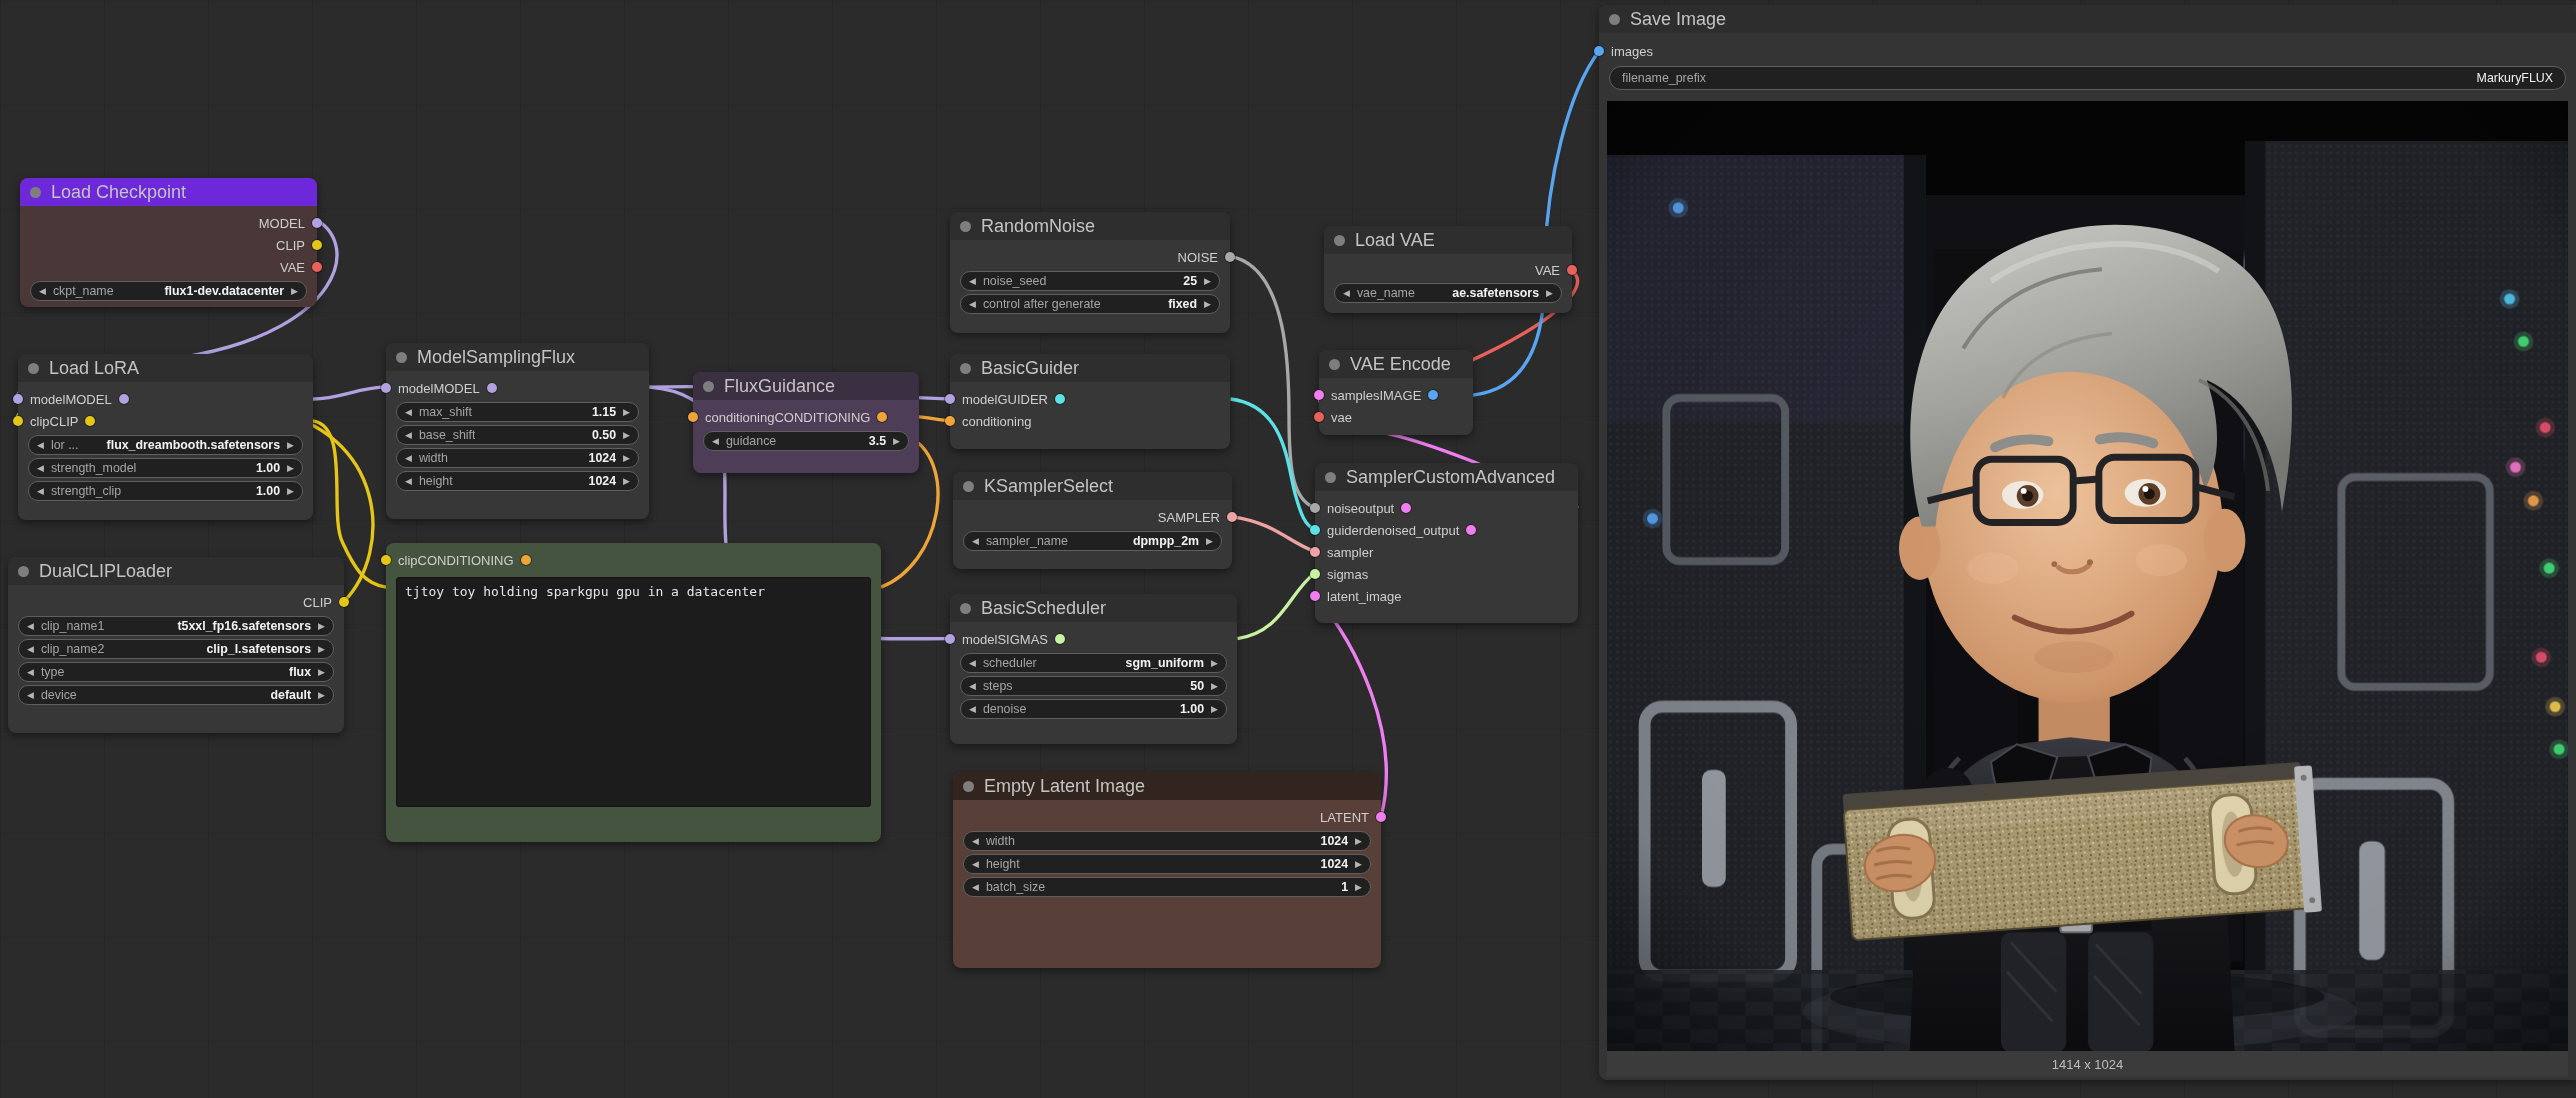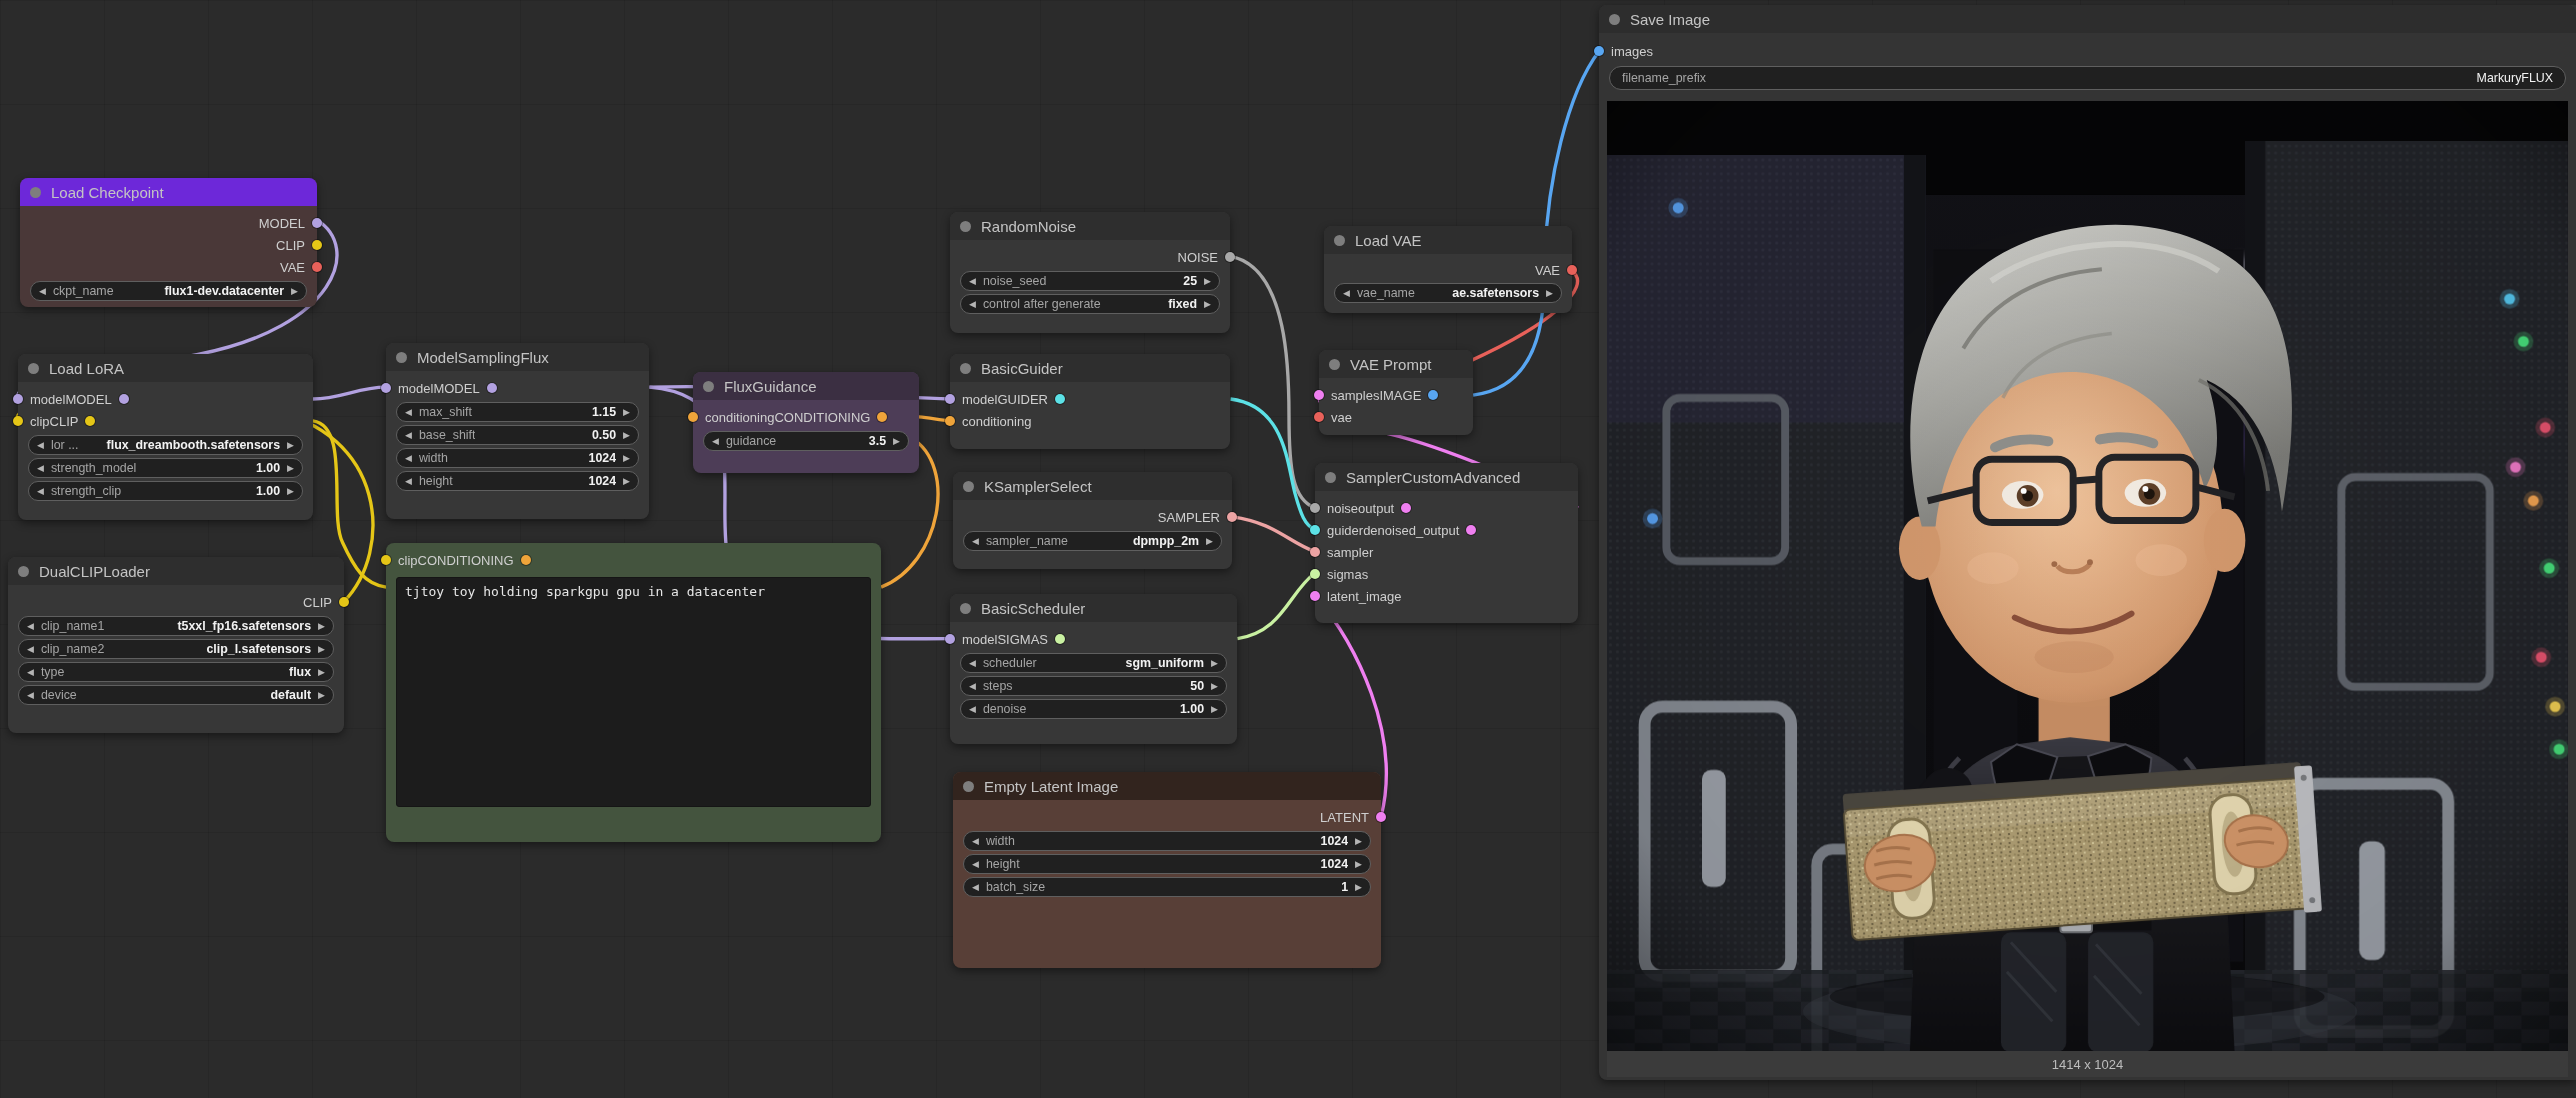--- a/index.html
+++ b/index.html
@@ -18,21 +18,21 @@
 
   .node {
     position:absolute; z-index:2; background:#373737; border-radius:8px;
     box-shadow:0 3px 9px rgba(0,0,0,.45); color:#c9c9c9;
   }
   .node-header {
     height:28px; border-radius:8px 8px 0 0; background:#2e2e2e;
     display:flex; align-items:center; gap:10px; padding:0 10px;
   }
   .collapse-dot { width:11px; height:11px; border-radius:50%; background:#7e7e7e; flex:0 0 auto; }
-  .node-title { font-size:15px; color:#c4c4c4; white-space:nowrap; }
+  .node-title { font-size:18px; color:#c4c4c4; white-space:nowrap; }
   .node-body { padding:6px 0 8px; }
 
   .n-maroon { background:#4a3838; } .n-maroon .node-header { background:#6d28d9;align-items:center; }
   .n-purple { background:#4d3d57; } .n-purple .node-header { background:#3b2f42; }
   .n-green  { background:#44543e; } .n-green  .node-header { background:#2a3a28; }
   .n-brown  { background:#583f37; } .n-brown  .node-header { background:#32241e; }
   .n-save   { background:#343434; } .n-save   .node-header { background:#2d2d2d; }
 
   .slot-row { height:22px; display:flex; align-items:center; justify-content:flex-start; padding:0 9px; }
   .slot { display:flex; align-items:center; gap:7px; font-size:13px; color:#cfcfcf; }
@@ -452,21 +452,21 @@
           <span class="wlabel">vae_name</span>
           <span class="wvalue">ae.safetensors</span>
           <span class="arr">▶</span>
         </div>
   </div>
 </div>
 
 <div class="node" style="left:1319px; top:350px; width:154px; height:85px;">
   <div class="node-header">
     <span class="collapse-dot"></span>
-    <span class="node-title">VAE Prompt</span>
+    <span class="node-title">VAE Encode</span>
   </div>
   <div class="node-body">
     <div class="slot-row">
       <div class="slot in">
             <span class="dot" style="background:#ef7ff0"></span>
             <span>samples</span>
           </div>
       <div class="slot out">
             <span class="dot" style="background:#58a6f2"></span>
             <span>IMAGE</span>

